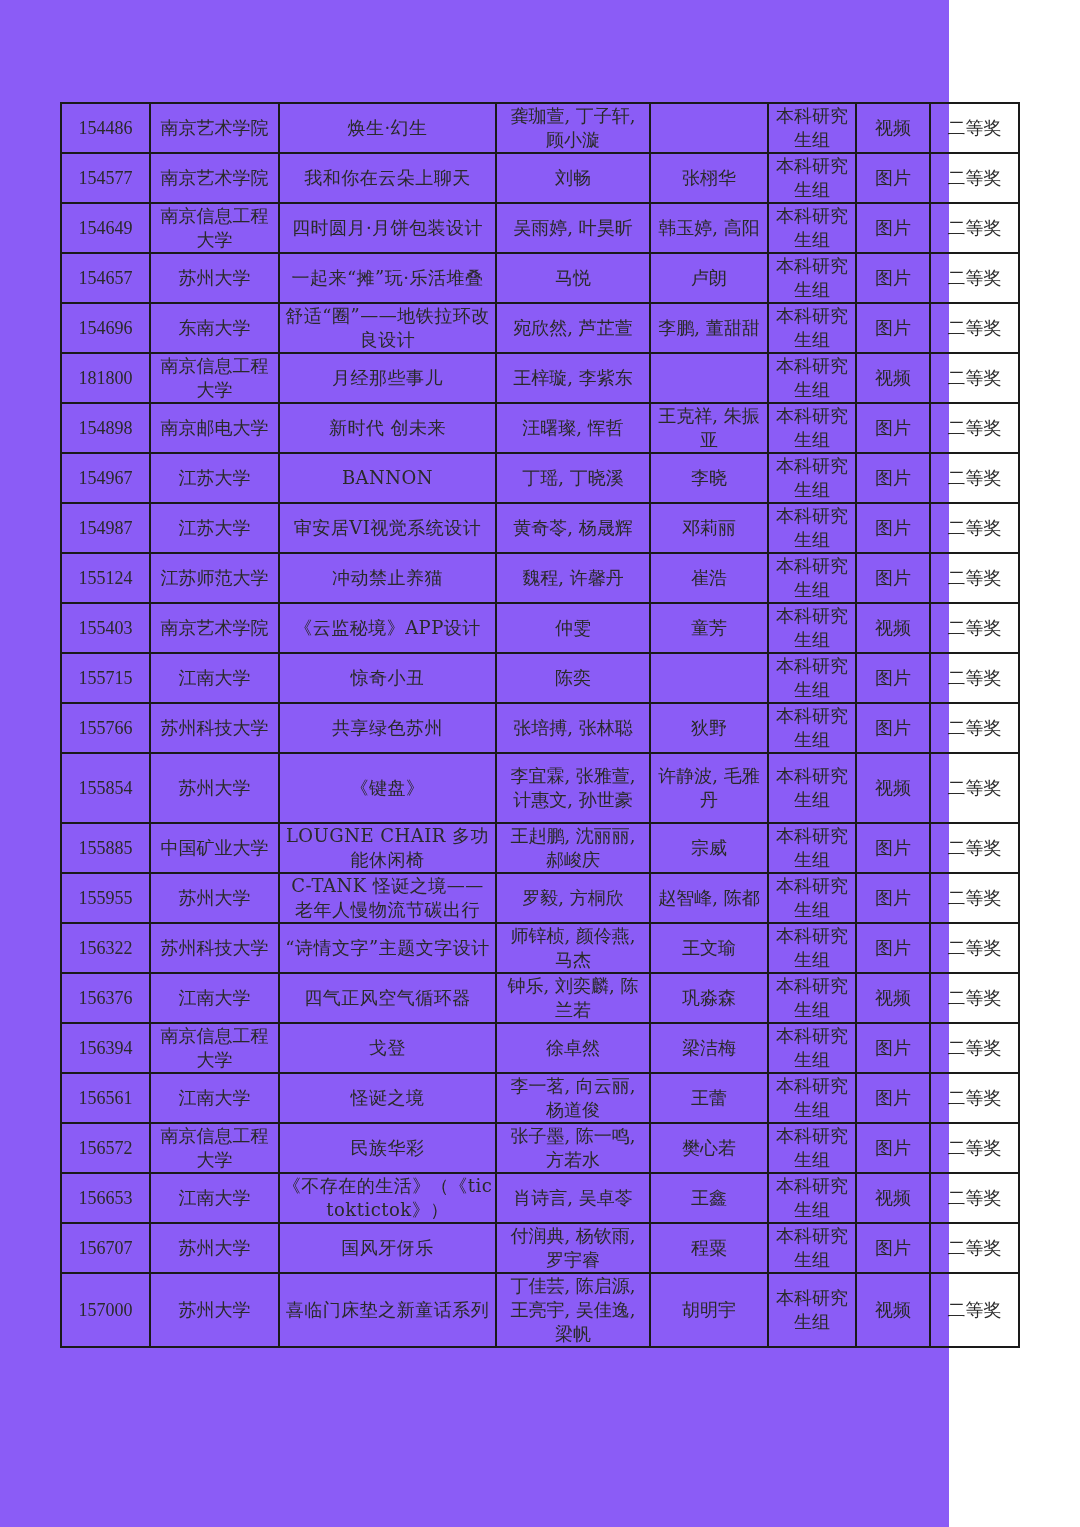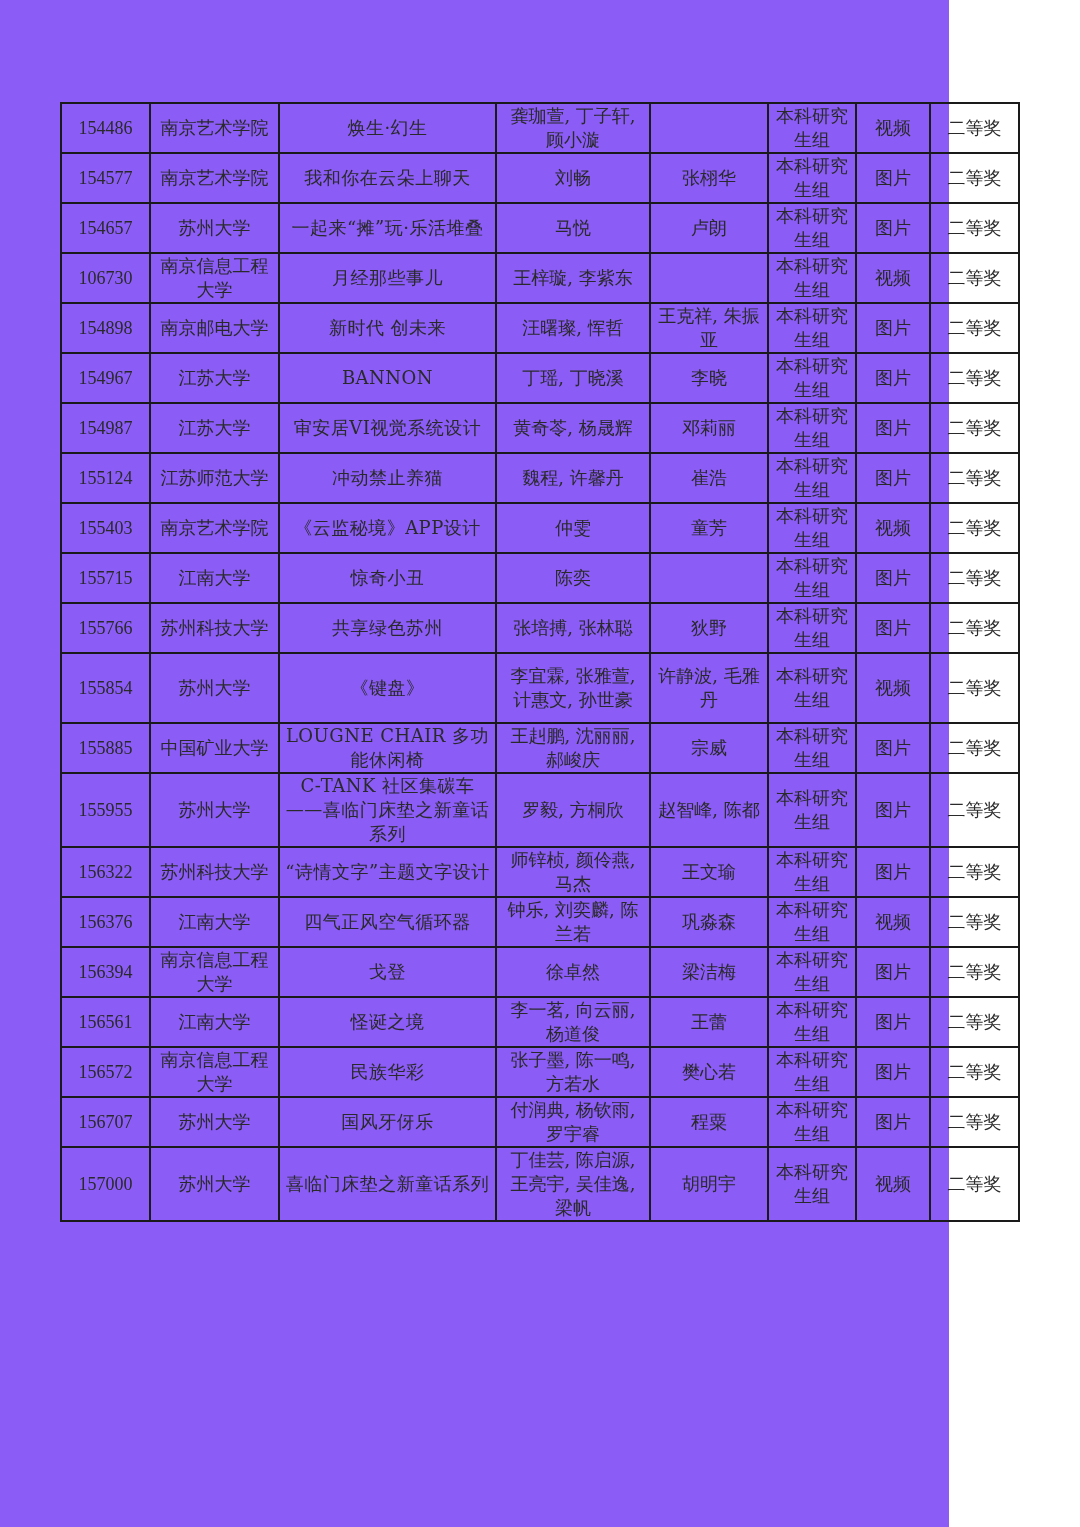--- a/index.html
+++ b/index.html
@@ -77,31 +77,51 @@
           <td class="c-id">154577</td>
           <td class="c-school">南京艺术学院</td>
           <td class="c-title">我和你在云朵上聊天</td>
           <td class="c-authors">刘畅</td>
           <td class="c-advisors">张栩华</td>
           <td class="c-group">本科研究生组</td>
           <td class="c-type">图片</td>
           <td class="c-award">二等奖</td>
         </tr>
         <tr>
+          <td class="c-id">154649</td>
+          <td class="c-school">南京信息工程大学</td>
+          <td class="c-title">四时圆月·月饼包装设计</td>
+          <td class="c-authors">吴雨婷, 叶昊昕</td>
+          <td class="c-advisors">韩玉婷, 高阳</td>
+          <td class="c-group">本科研究生组</td>
+          <td class="c-type">图片</td>
+          <td class="c-award">二等奖</td>
+        </tr>
+        <tr>
           <td class="c-id">154657</td>
           <td class="c-school">苏州大学</td>
           <td class="c-title">一起来“摊”玩·乐活堆叠</td>
           <td class="c-authors">马悦</td>
           <td class="c-advisors">卢朗</td>
           <td class="c-group">本科研究生组</td>
           <td class="c-type">图片</td>
           <td class="c-award">二等奖</td>
         </tr>
         <tr>
-          <td class="c-id">106730</td>
+          <td class="c-id">154696</td>
+          <td class="c-school">东南大学</td>
+          <td class="c-title">舒适“圈”——地铁拉环改良设计</td>
+          <td class="c-authors">宛欣然, 芦芷萱</td>
+          <td class="c-advisors">李鹏, 董甜甜</td>
+          <td class="c-group">本科研究生组</td>
+          <td class="c-type">图片</td>
+          <td class="c-award">二等奖</td>
+        </tr>
+        <tr>
+          <td class="c-id">181800</td>
           <td class="c-school">南京信息工程大学</td>
           <td class="c-title">月经那些事儿</td>
           <td class="c-authors">王梓璇, 李紫东</td>
           <td class="c-advisors"></td>
           <td class="c-group">本科研究生组</td>
           <td class="c-type">视频</td>
           <td class="c-award">二等奖</td>
         </tr>
         <tr>
           <td class="c-id">154898</td>
@@ -189,21 +209,21 @@
           <td class="c-title">LOUGNE CHAIR 多功能休闲椅</td>
           <td class="c-authors">王赳鹏, 沈丽丽, 郝峻庆</td>
           <td class="c-advisors">宗威</td>
           <td class="c-group">本科研究生组</td>
           <td class="c-type">图片</td>
           <td class="c-award">二等奖</td>
         </tr>
         <tr>
           <td class="c-id">155955</td>
           <td class="c-school">苏州大学</td>
-          <td class="c-title">C-TANK 社区集碳车——喜临门床垫之新童话系列</td>
+          <td class="c-title">C-TANK 怪诞之境——老年人慢物流节碳出行</td>
           <td class="c-authors">罗毅, 方桐欣</td>
           <td class="c-advisors">赵智峰, 陈都</td>
           <td class="c-group">本科研究生组</td>
           <td class="c-type">图片</td>
           <td class="c-award">二等奖</td>
         </tr>
         <tr>
           <td class="c-id">156322</td>
           <td class="c-school">苏州科技大学</td>
           <td class="c-title">“诗情文字”主题文字设计</td>
@@ -247,20 +267,30 @@
           <td class="c-id">156572</td>
           <td class="c-school">南京信息工程大学</td>
           <td class="c-title">民族华彩</td>
           <td class="c-authors">张子墨, 陈一鸣, 方若水</td>
           <td class="c-advisors">樊心若</td>
           <td class="c-group">本科研究生组</td>
           <td class="c-type">图片</td>
           <td class="c-award">二等奖</td>
         </tr>
         <tr>
+          <td class="c-id">156653</td>
+          <td class="c-school">江南大学</td>
+          <td class="c-title">《不存在的生活》（《tictoktictok》）</td>
+          <td class="c-authors">肖诗言, 吴卓苓</td>
+          <td class="c-advisors">王鑫</td>
+          <td class="c-group">本科研究生组</td>
+          <td class="c-type">视频</td>
+          <td class="c-award">二等奖</td>
+        </tr>
+        <tr>
           <td class="c-id">156707</td>
           <td class="c-school">苏州大学</td>
           <td class="c-title">国风牙伢乐</td>
           <td class="c-authors">付润典, 杨钦雨, 罗宇睿</td>
           <td class="c-advisors">程粟</td>
           <td class="c-group">本科研究生组</td>
           <td class="c-type">图片</td>
           <td class="c-award">二等奖</td>
         </tr>
         <tr class="taller">

